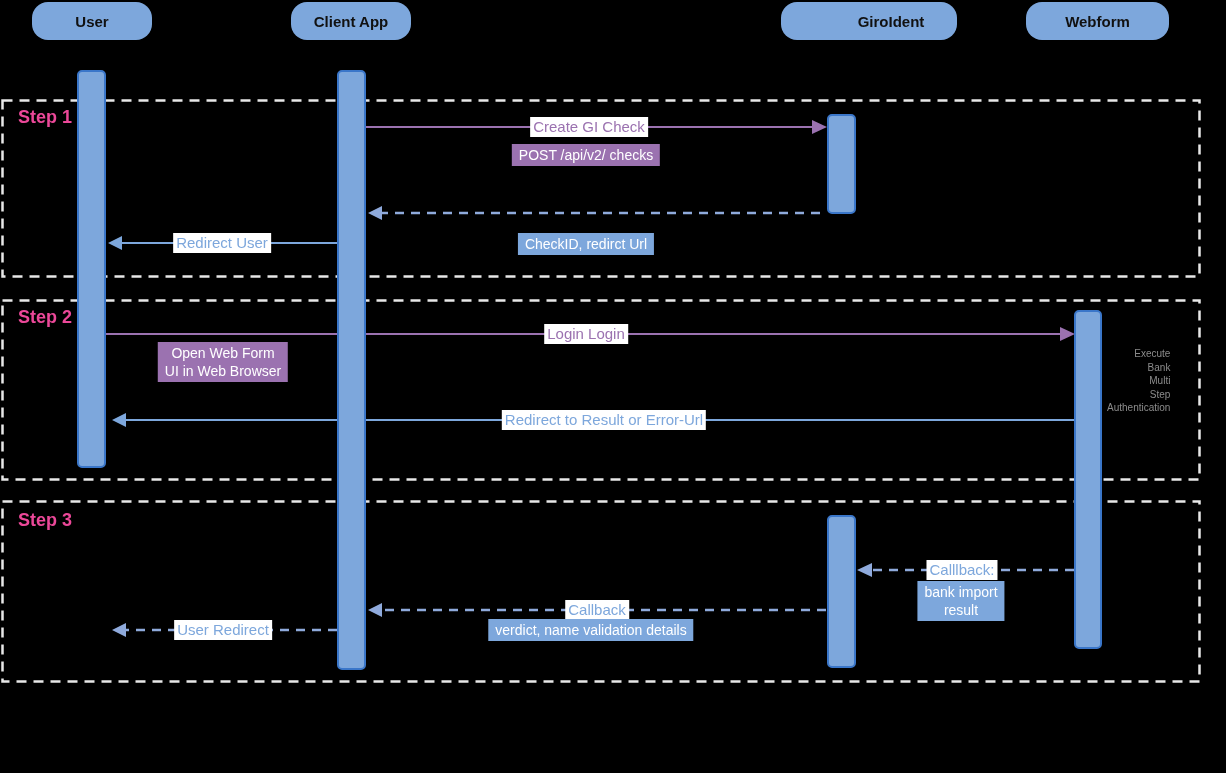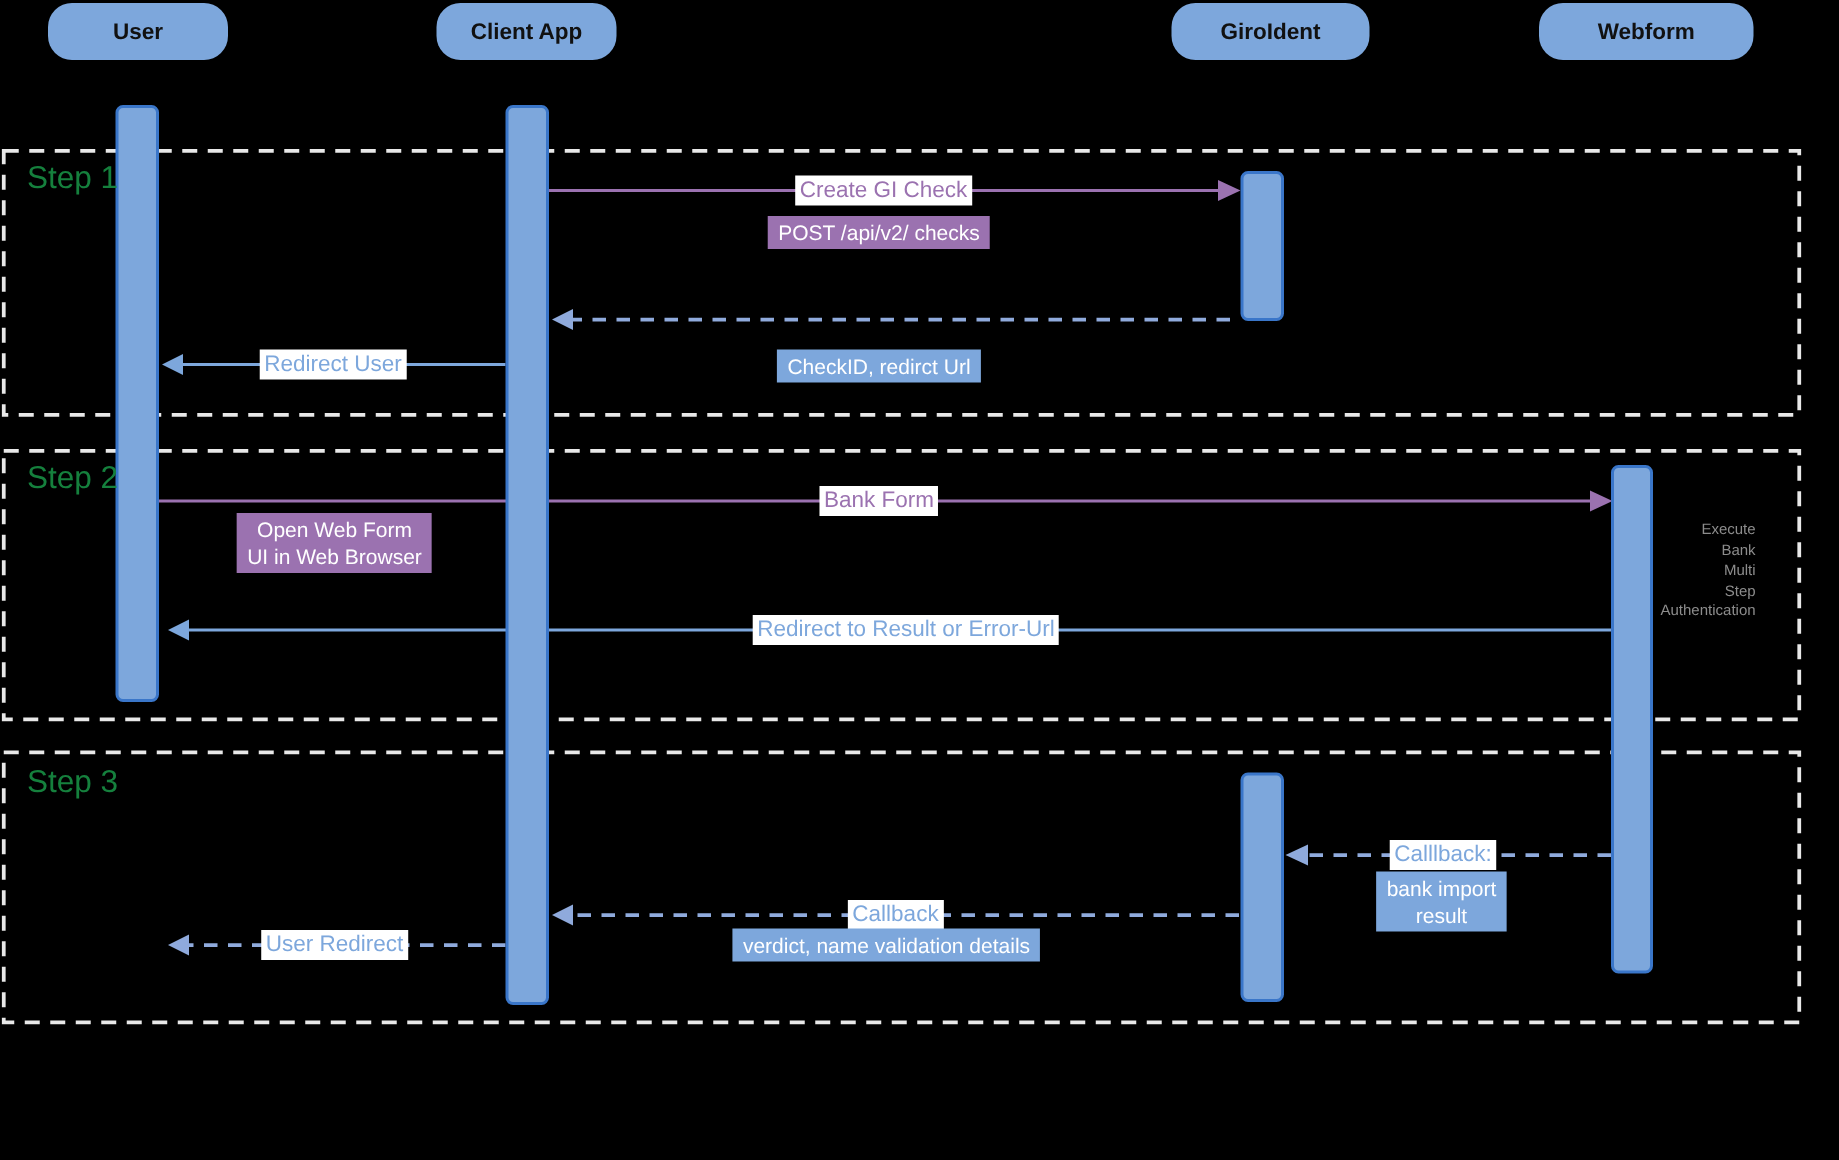--- a/index.html
+++ b/index.html
@@ -5,21 +5,21 @@
   html,body{margin:0;padding:0;background:#000;}
   #canvas{position:relative;width:1226px;height:773px;background:#000;overflow:hidden;
           font-family:"Liberation Sans",sans-serif;}
   #lines{position:absolute;left:0;top:0;}
 
   .actor{position:absolute;height:38px;background:#7DA7DC;border-radius:16px;
          display:flex;align-items:center;justify-content:center;
          font-size:15px;font-weight:bold;color:#111;}
   .bar{position:absolute;background:#7DA7DC;border:2px solid #3A76C9;border-radius:5px;
        box-sizing:border-box;}
-  .step-label{position:absolute;font-size:21px;font-weight:normal;color:#15803d;}
+  .step-label{position:absolute;font-size:18px;font-weight:bold;color:#ec4899;}
 
   .lbl{position:absolute;transform:translate(-50%,-50%);font-size:15px;line-height:20px;
        padding:0 3px;white-space:nowrap;background:#fff;}
   .lbl.purple{color:#9B72B0;}
   .lbl.blue{color:#7DA7DC;}
 
   .badge{position:absolute;transform:translate(-50%,-50%);font-size:14px;line-height:18px;
          padding:2px 7px;text-align:center;white-space:pre-line;color:#fff;}
   .badge.purple{background:#9B72B0;}
   .badge.blue{background:#7DA7DC;}
@@ -75,39 +75,39 @@
       <polygon points="382,603 368,610 382,617" fill="#8FAADC"></polygon>
     </g>
     <g>
       <line x1="337" y1="630" x2="126" y2="630" stroke="#8FAADC" stroke-width="2.5" stroke-dasharray="9 7"></line>
       <polygon points="126,623 112,630 126,637" fill="#8FAADC"></polygon>
     </g>
   </svg>
 
   <div class="actor" style="left:32px;top:2px;width:120px;">User</div>
   <div class="actor" style="left:291px;top:2px;width:120px;">Client App</div>
-  <div class="actor" style="left:781px;top:2px;width:132px;">GiroIdent</div>
+  <div class="actor" style="left:781px;top:2px;width:132px;padding-left:44px;">GiroIdent</div>
   <div class="actor" style="left:1026px;top:2px;width:143px;">Webform</div>
 
   <div class="bar" style="left:77px;top:70px;width:29px;height:398px;"></div>
   <div class="bar" style="left:337px;top:70px;width:29px;height:600px;"></div>
   <div class="bar" style="left:827px;top:114px;width:29px;height:100px;"></div>
   <div class="bar" style="left:827px;top:515px;width:29px;height:153px;"></div>
   <div class="bar" style="left:1074px;top:310px;width:28px;height:339px;"></div>
 
   <div class="step-label" style="left:18px;top:107px;">Step 1</div>
   <div class="step-label" style="left:18px;top:307px;">Step 2</div>
   <div class="step-label" style="left:18px;top:510px;">Step 3</div>
 
   <div class="lbl purple" style="left:589px;top:127px;">Create GI Check</div>
   <div class="badge purple" style="left:586px;top:155px;">POST /api/v2/ checks</div>
   <div class="badge blue" style="left:586px;top:244px;">CheckID, redirct Url</div>
   <div class="lbl blue" style="left:222px;top:243px;">Redirect User</div>
 
-  <div class="lbl purple" style="left:586px;top:334px;">Bank Form</div>
+  <div class="lbl purple" style="left:586px;top:334px;">Login Login</div>
   <div class="badge purple" style="left:223px;top:362px;">Open Web Form
 UI in Web Browser</div>
   <div class="note" style="left:1107px;top:347px;">Execute
 Bank
 Multi
 Step
 Authentication</div>
   <div class="lbl blue" style="left:604px;top:420px;">Redirect to Result or Error-Url</div>
 
   <div class="lbl blue" style="left:962px;top:570px;">Calllback:</div>

